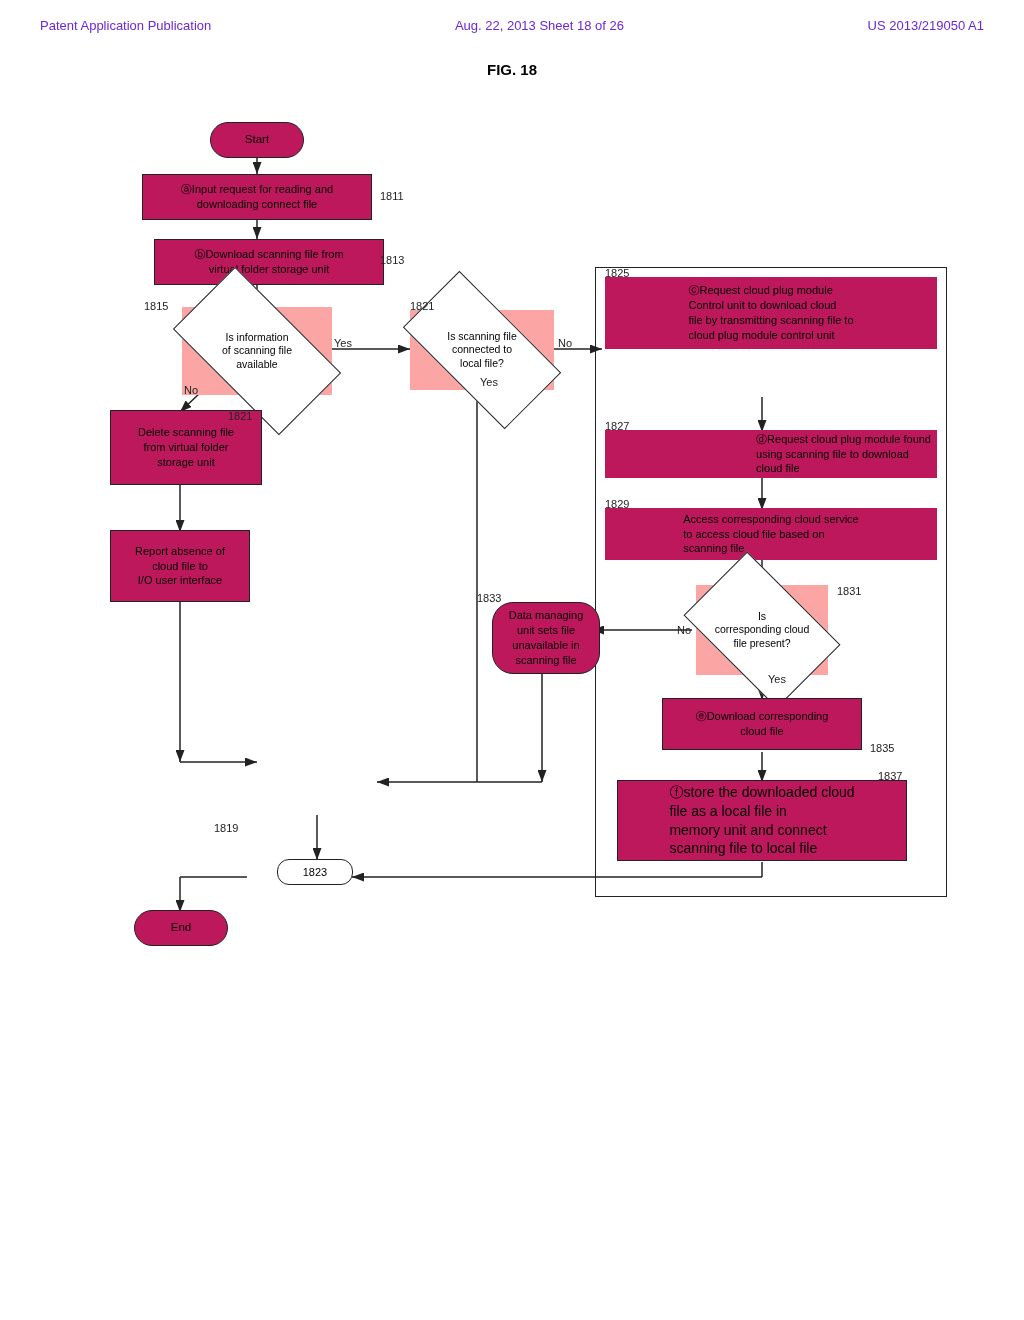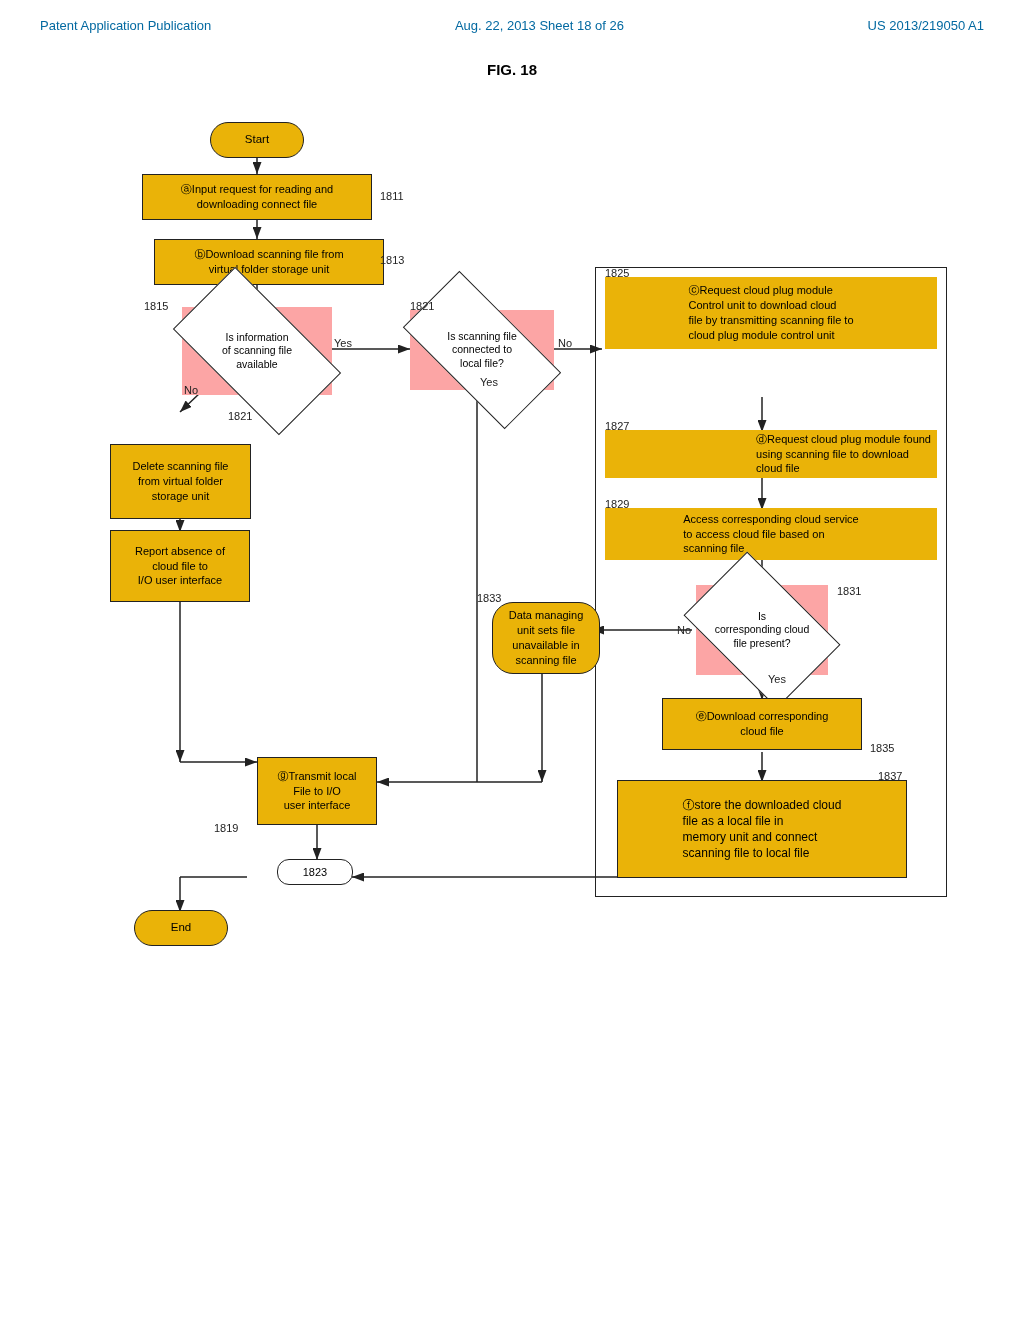--- a/index.html
+++ b/index.html
@@ -10,21 +10,21 @@
       min-height: 1320px;
       position: relative;
       overflow-x: hidden;
     }
 
     .page-header {
       display: flex;
       justify-content: space-between;
       padding: 18px 40px 10px 40px;
       font-size: 13px;
-      color: #0369a1;
+      color: #6d28d9;
       border-bottom: none;
     }
 
     .fig-title {
       text-align: center;
       font-size: 15px;
       font-weight: bold;
       margin: 18px 0 24px 0;
     }
 
@@ -32,21 +32,21 @@
       position: relative;
       width: 900px;
       margin: 0 auto;
       height: 950px;
     }
 
     
     .box {
       position: absolute;
       border: 1.5px solid #222;
-      background: #eab308;
+      background: #be185d;
       text-align: center;
       font-size: 11.5px;
       line-height: 1.35;
       display: flex;
       align-items: center;
       justify-content: center;
       padding: 4px 6px;
     }
 
     .rounded {
@@ -196,38 +196,33 @@
     <span class="diamond-text" style="white-space:pre-line;font-size:10.5px;">Is scanning file
 connected to
 local file?</span>
   </div>
   <span class="label-small" style="left:348px;top:198px;">1821</span>
 
   <span class="label-small" style="left:496px;top:235px;">No</span>
 
   <span class="label-small" style="left:418px;top:274px;">Yes</span>
 
-  <div class="box" style="left:48px;top:308px;width:141px;height:75px;font-size:11px;margin-top:34px;">
+  <div class="box" style="left:48px;top:308px;width:152px;height:75px;font-size:11px;">
     <span style="white-space:pre-line;">Delete scanning file
 from virtual folder
 storage unit</span>
   </div>
   <span class="label-small" style="left:166px;top:308px;">1821</span>
 
   <div class="box" style="left:48px;top:428px;width:140px;height:72px;font-size:11px;">
     <span style="white-space:pre-line;">Report absence of
 cloud file to
 I/O user interface</span>
   </div>
 
-  <div class="box" style="left:195px;top:655px;width:120px;height:68px;font-size:11px;">
-    <span style="white-space:pre-line;">ⓖTransmit local
-File to I/O
-user interface</span>
-  </div>
   <span class="label-small" style="left:152px;top:720px;">1819</span>
 
   <div style="position:absolute;left:215px;top:757px;width:76px;height:26px;border:1.5px solid #222;border-radius:12px;display:flex;align-items:center;justify-content:center;background:#fff;font-size:11px;">
     <span>1823</span>
   </div>
 
   <div class="box rounded" style="left:72px;top:808px;width:94px;height:36px;">
     <span>End</span>
   </div>
 
@@ -274,21 +269,21 @@
 scanning file</span>
   </div>
   <span class="label-small" style="left:415px;top:490px;">1833</span>
 
   <div class="box" style="left:600px;top:596px;width:200px;height:52px;font-size:11px;">
     <span style="white-space:pre-line;">ⓔDownload corresponding
 cloud file</span>
   </div>
   <span class="label-small" style="left:808px;top:596px;margin-top:44px;">1835</span>
 
-  <div class="box" style="left:555px;top:678px;width:290px;height:98px;font-size:12px;">
+  <div class="box" style="left:555px;top:678px;width:290px;height:81px;font-size:14px;">
     <span style="white-space:pre-line;text-align:left;">ⓕstore the downloaded cloud
 file as a local file in
 memory unit and connect
 scanning file to local file</span>
   </div>
   <span class="label-small" style="left:816px;top:668px;">1837</span>
 
 </div>
 
 </body></html>

